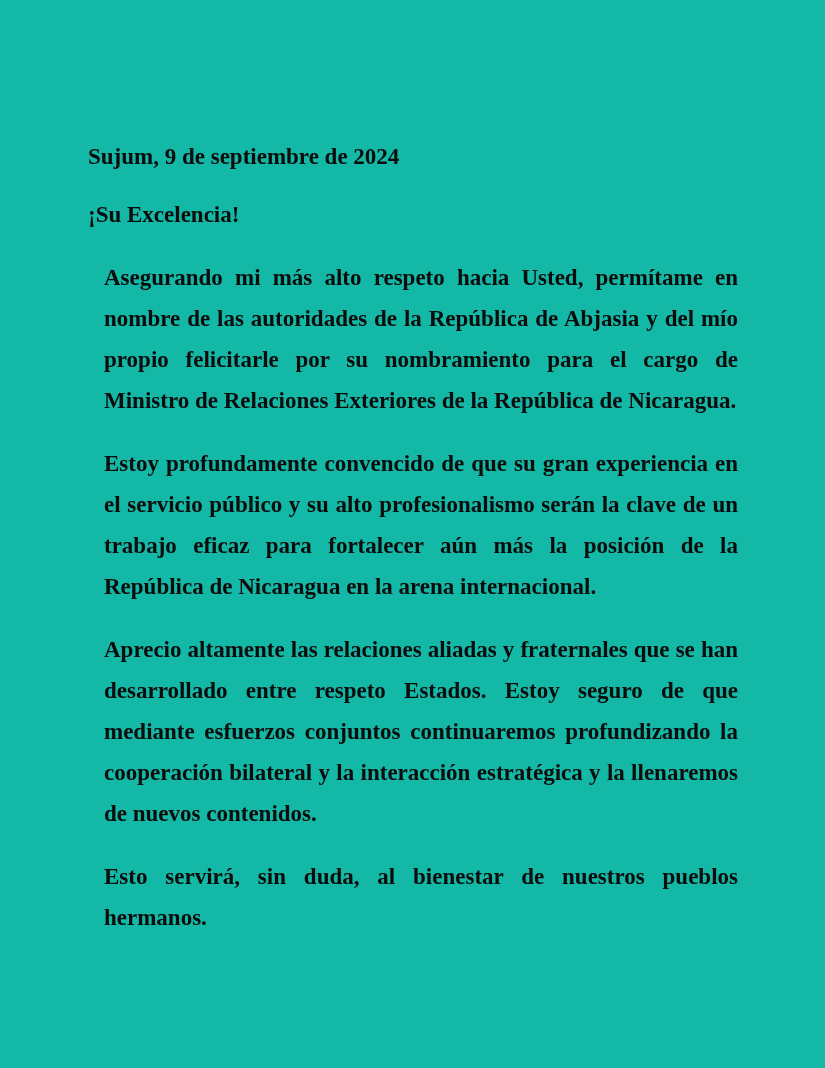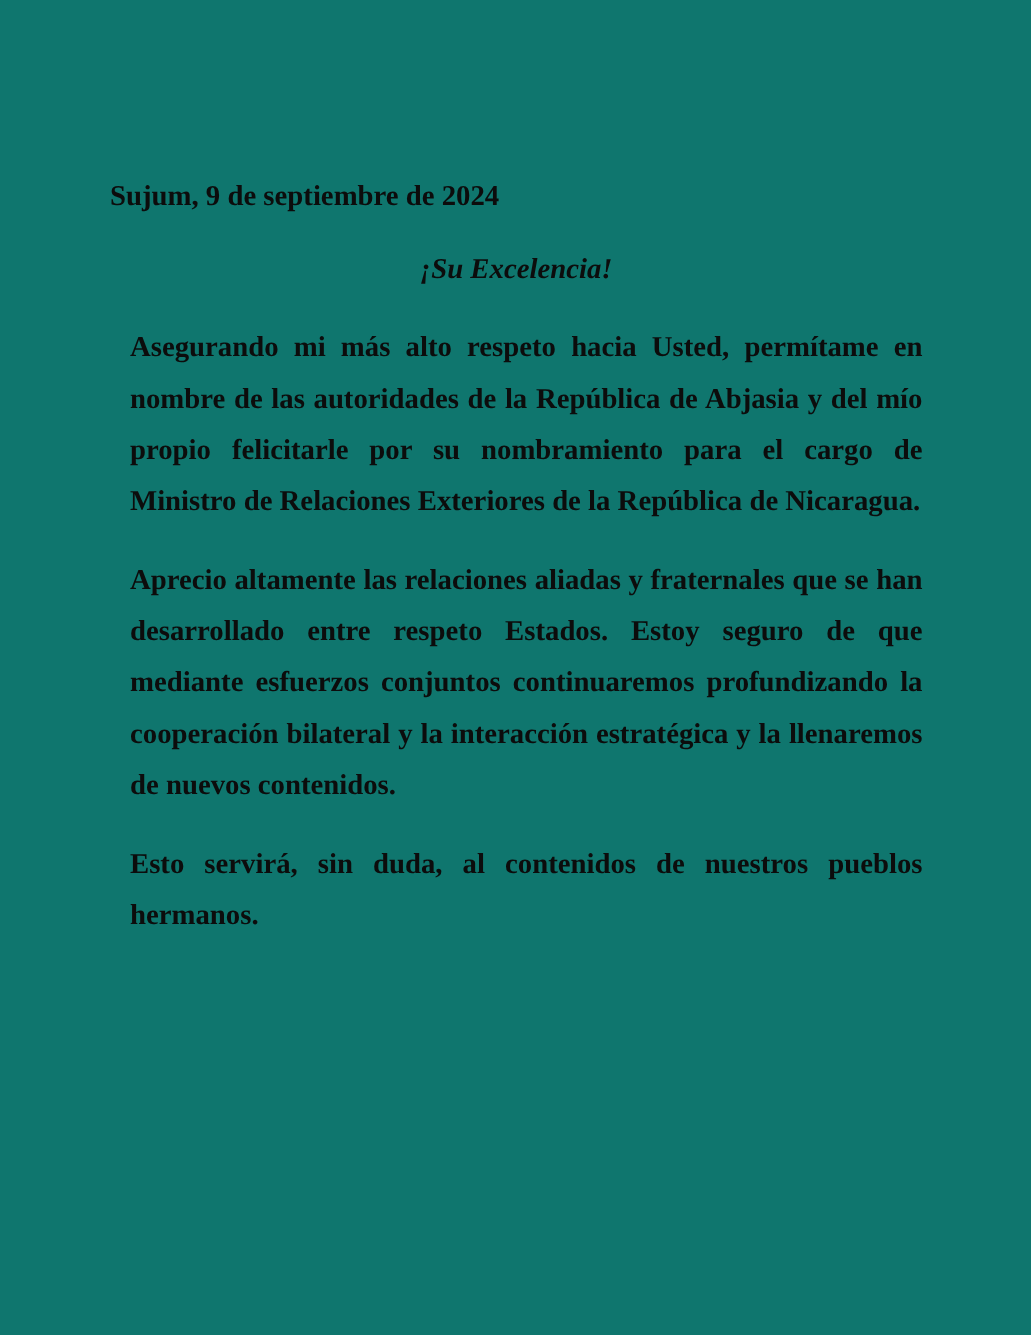--- a/index.html
+++ b/index.html
@@ -4,56 +4,56 @@
 <style>
   html, body {
     margin: 0;
     padding: 0;
     background: #ffffff;
   }
   .page {
     position: relative;
     width: 825px;
     height: 1068px;
-    background: #0f766e;
+    background: #14b8a6;
     overflow: hidden;
     font-family: "Liberation Serif", "DejaVu Serif", serif;
     font-weight: bold;
     color: #0c0c0c;
   }
   .content {
     position: absolute;
     left: 88px;
     top: 136px;
     width: 650px;
     font-size: 23px;
     line-height: 41px;
   }
   .dateline {
     margin: 0 0 17px 0;
     text-align: left;
   }
   .salutation {
     margin: 0 0 22px 0;
-    text-align: center;
-    font-style: italic;
+    text-align: left;
   }
   .letter-paragraph {
     margin: 0 0 22px 16px;
     text-align: justify;
     text-justify: inter-word;
   }
   .letter-paragraph:last-child {
     margin-bottom: 0;
   }
 </style>
 </head>
 <body>
 
 <div class="page">
   <div class="content">
     <p class="dateline">Sujum, 9 de septiembre de 2024</p>
     <p class="salutation">¡Su Excelencia!</p>
     <p class="letter-paragraph">Asegurando mi más alto respeto hacia Usted, permítame en nombre de las autoridades de la República de Abjasia y del mío propio felicitarle por su nombramiento para el cargo de Ministro de Relaciones Exteriores de la República de Nicaragua.</p>
+    <p class="letter-paragraph">Estoy profundamente convencido de que su gran experiencia en el servicio público y su alto profesionalismo serán la clave de un trabajo eficaz para fortalecer aún más la posición de la República de Nicaragua en la arena internacional.</p>
     <p class="letter-paragraph">Aprecio altamente las relaciones aliadas y fraternales que se han desarrollado entre respeto Estados. Estoy seguro de que mediante esfuerzos conjuntos continuaremos profundizando la cooperación bilateral y la interacción estratégica y la llenaremos de nuevos contenidos.</p>
-    <p class="letter-paragraph">Esto servirá, sin duda, al contenidos de nuestros pueblos hermanos.</p>
+    <p class="letter-paragraph">Esto servirá, sin duda, al bienestar de nuestros pueblos hermanos.</p>
   </div>
 </div>
 
 </body></html>

